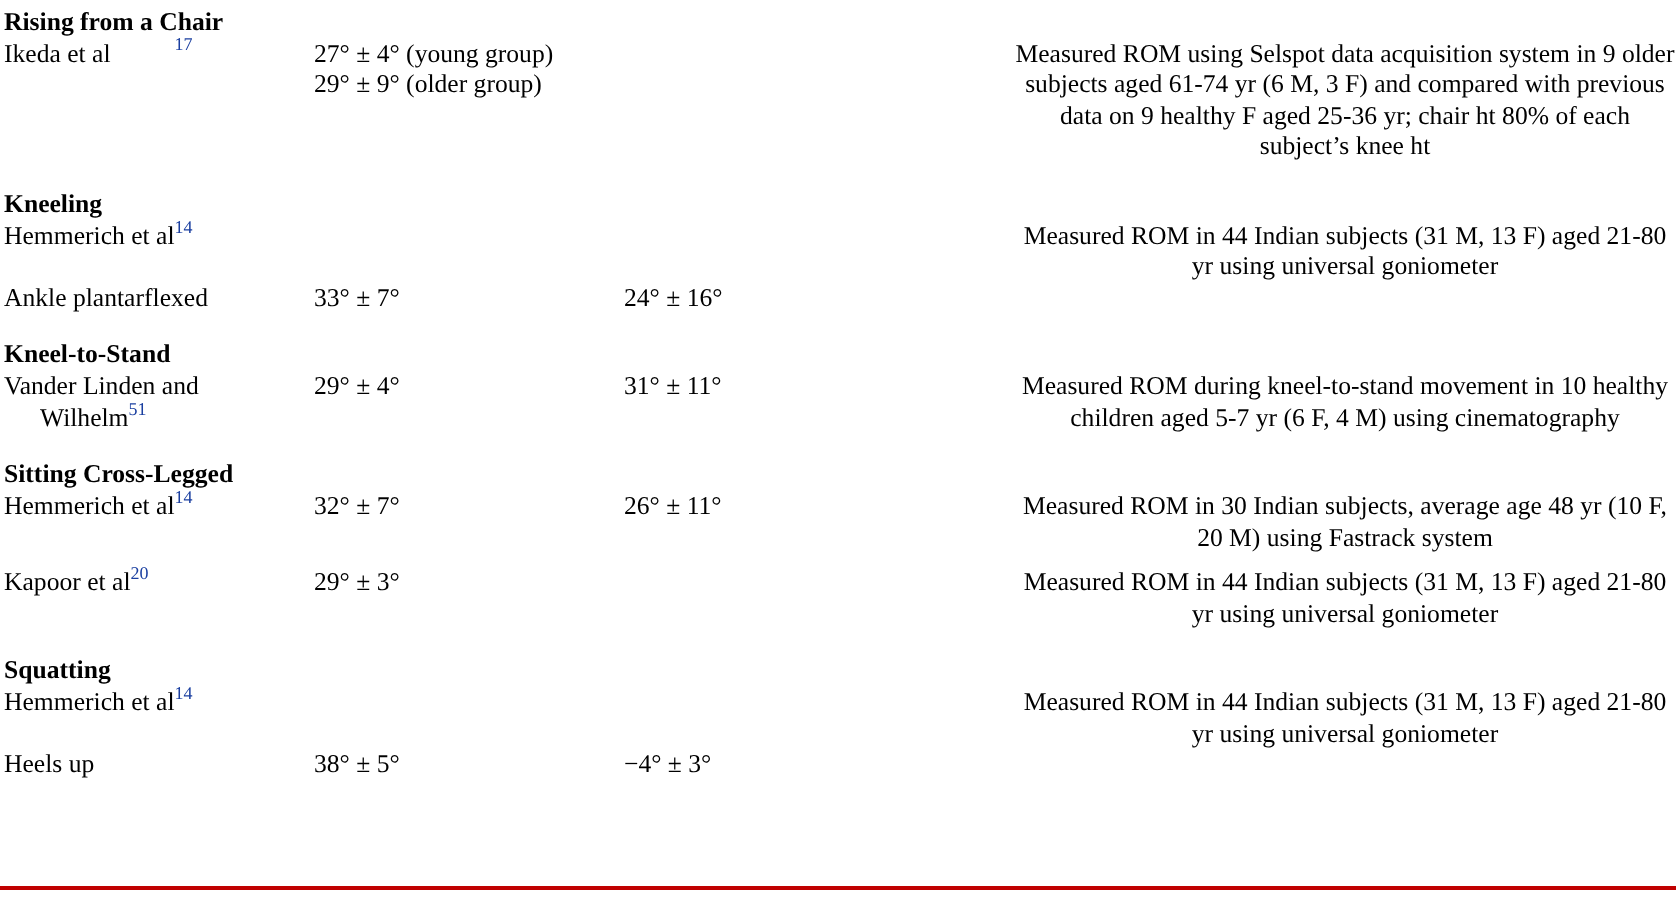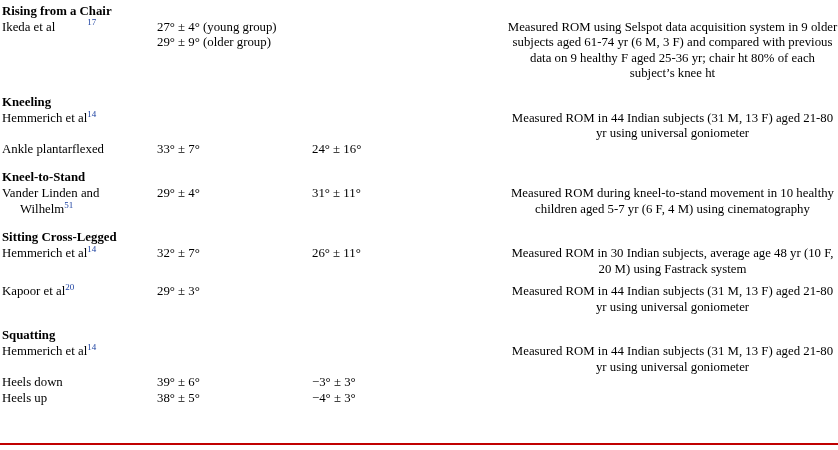--- a/index.html
+++ b/index.html
@@ -214,26 +214,20 @@
       </tr>
       <tr>
         <td class="label-cell"><span>Hemmerich et al</span><sup style="color: rgb(26, 63, 160);">14</sup></td>
         <td class="val-cell"></td>
         <td class="val-cell"></td>
         <td class="desc-cell">
           <span class="desc-text hang">Measured ROM in 44 Indian subjects (31 M, 13 F) aged 21-80 yr using universal goniometer</span>
         </td>
       </tr>
       <tr>
-        <td class="label-cell">Heels down</td>
-        <td class="val-cell">39° ± 6°</td>
-        <td class="val-cell">−3° ± 3°</td>
-        <td class="desc-cell"></td>
-      </tr>
-      <tr>
         <td class="label-cell">Heels up</td>
         <td class="val-cell">38° ± 5°</td>
         <td class="val-cell">−4° ± 3°</td>
         <td class="desc-cell"></td>
       </tr>
 
     </tbody>
   </table>
 
   <div class="rule" style="background: rgb(192, 0, 0);"></div>

